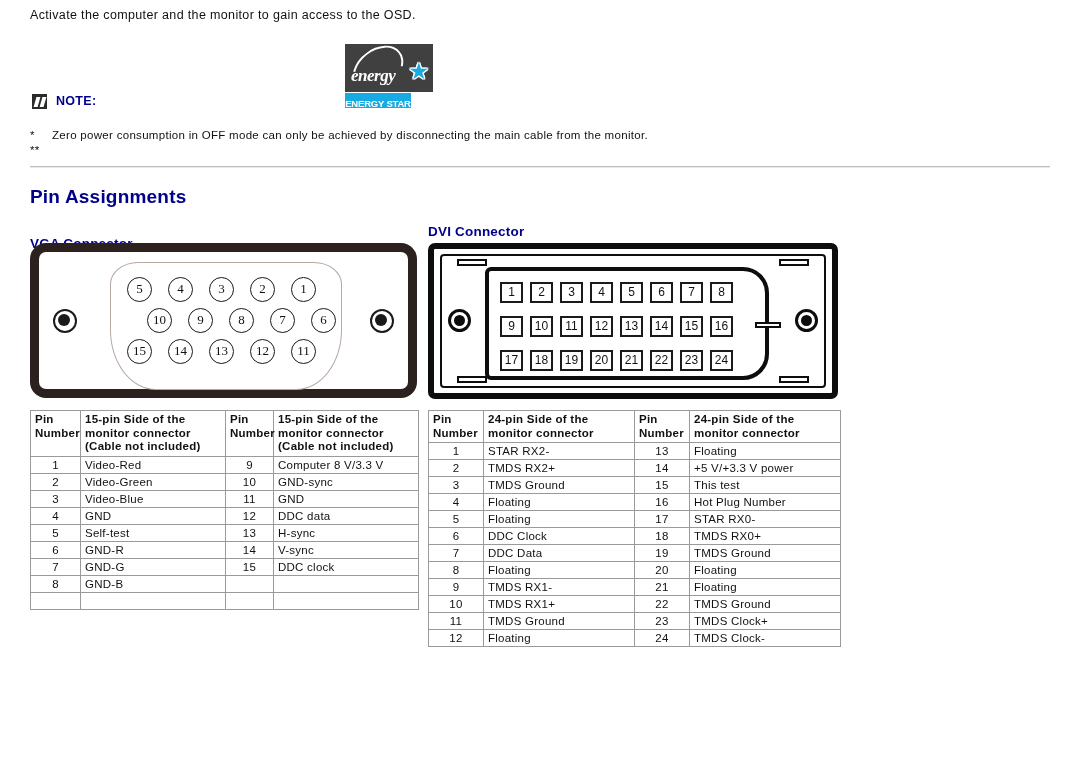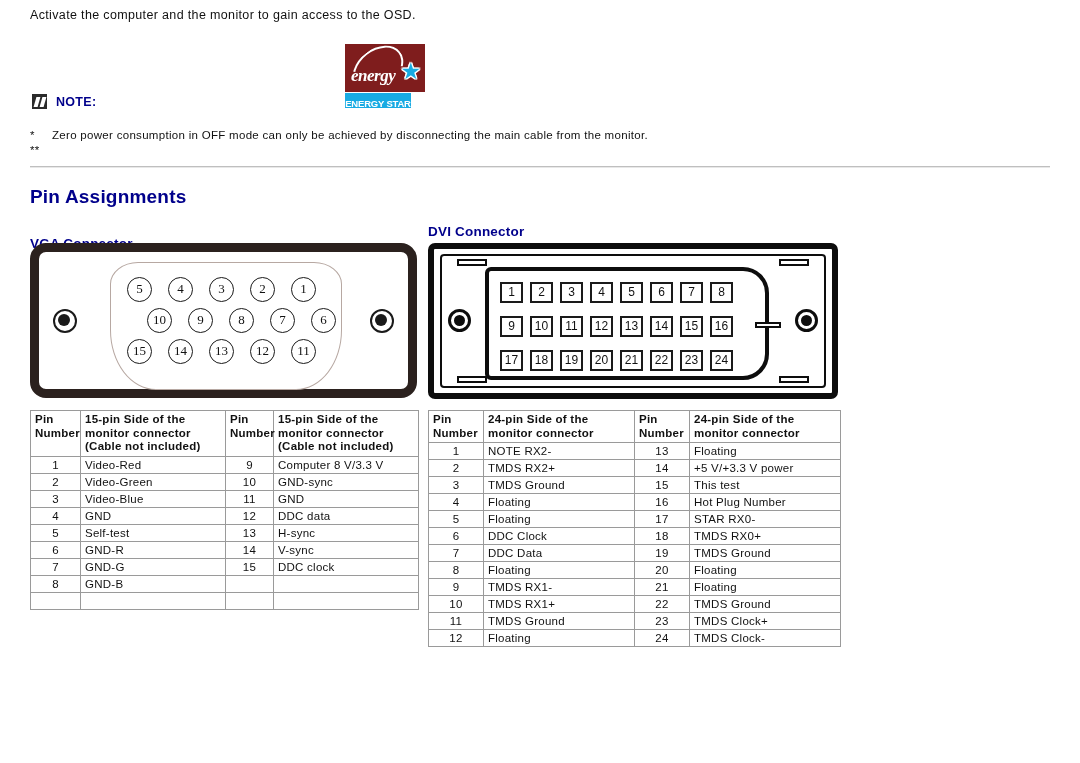--- a/index.html
+++ b/index.html
@@ -28,23 +28,23 @@
 
   
   .estar-logo {
     position: absolute;
     left: 345px;
     top: 44px;
     width: 66px;
     height: 65px;
   }
   .estar-top {
-    width: 80px;
+    width: 88px;
     height: 48px;
-    background: #7f1d1d;
+    background: #404040;
     position: relative;
     overflow: hidden;
   }
   .estar-arc {
     position: absolute;
     left: 5px;
     top: 5px;
     width: 56px;
     height: 40px;
     border: 2.5px solid #ffffff;
@@ -91,21 +91,21 @@
     line-height: 14px;
     letter-spacing: -0.2px;
   }
 
   
   .note-row {
     position: absolute;
     left: 32px;
     top: 94px;
     display: flex;
-    align-items: center;
+    align-items: flex-start;
     gap: 9px;
     font-size: 12.5px;
     letter-spacing: 0.3px;
   }
   .note-icon {
     width: 15px;
     height: 15px;
     background: #2b2b2b;
     position: relative;
     flex: none;
@@ -586,21 +586,21 @@
       </th>
       <th>
         <span>24-pin Side of the</span><br>
         <span>monitor connector</span>
       </th>
     </tr>
   </thead>
   <tbody id="dvi-body">
       <tr>
         <td class="num">1</td>
-        <td class="val">NOTE RX2-</td>
+        <td class="val">STAR RX2-</td>
         <td class="num">13</td>
         <td class="val">Floating</td>
       </tr>
       <tr>
         <td class="num">2</td>
         <td class="val">TMDS RX2+</td>
         <td class="num">14</td>
         <td class="val">+5 V/+3.3 V power</td>
       </tr>
       <tr>

